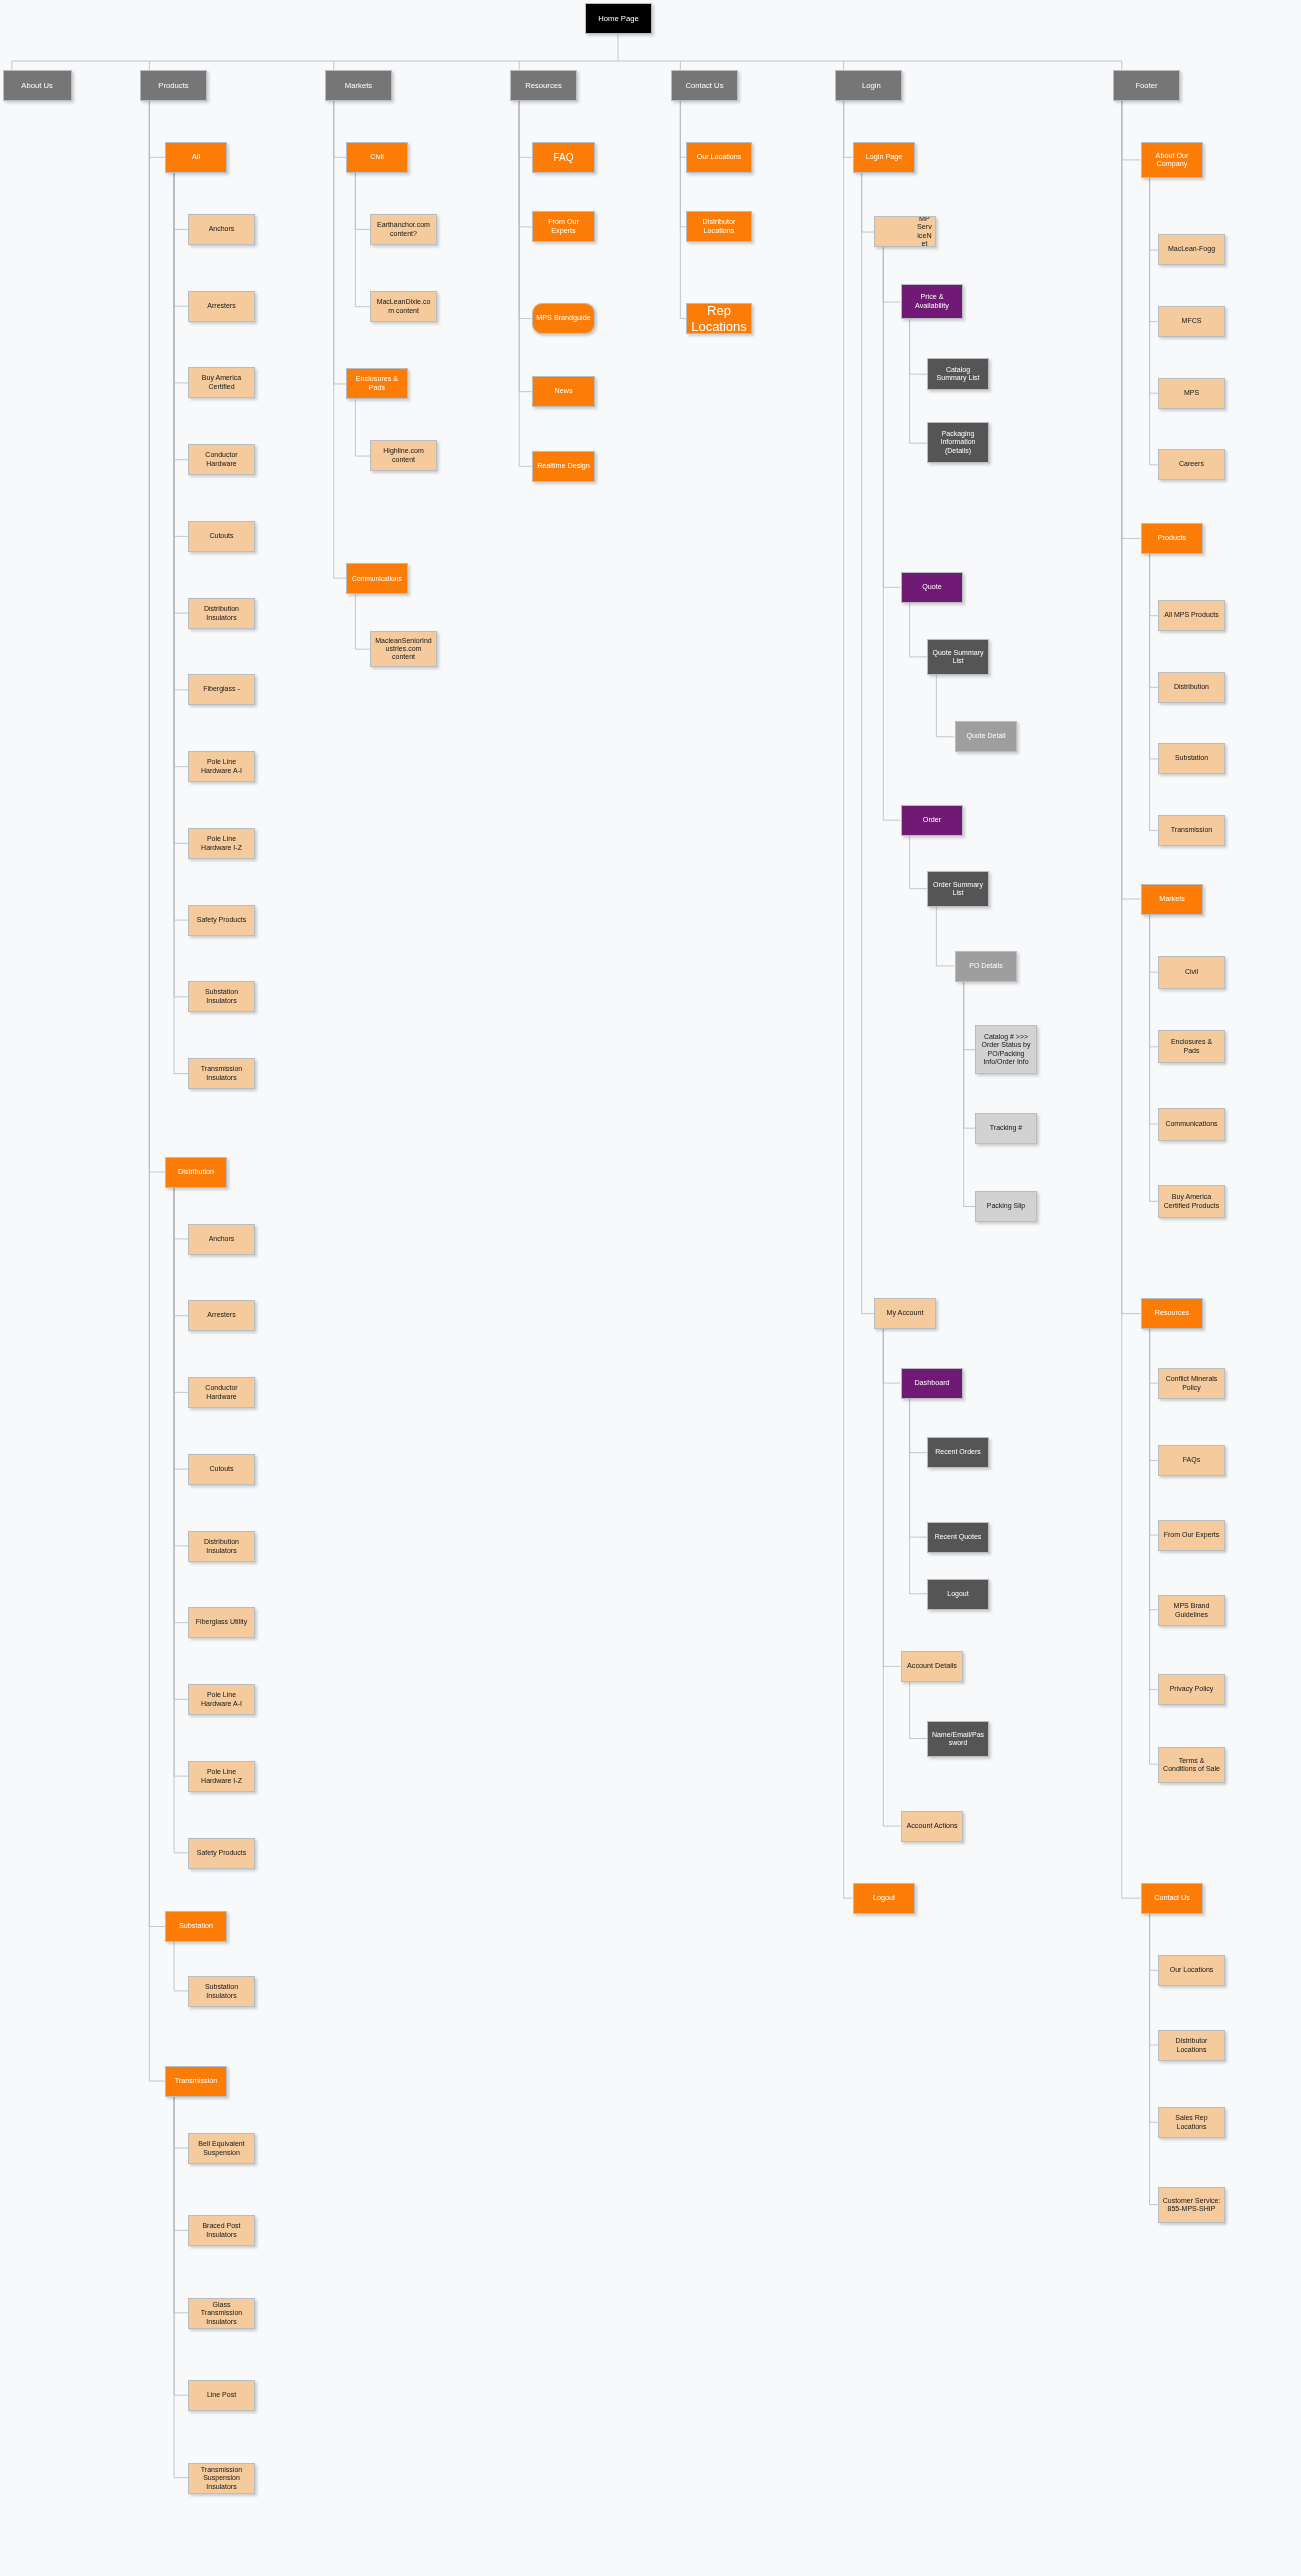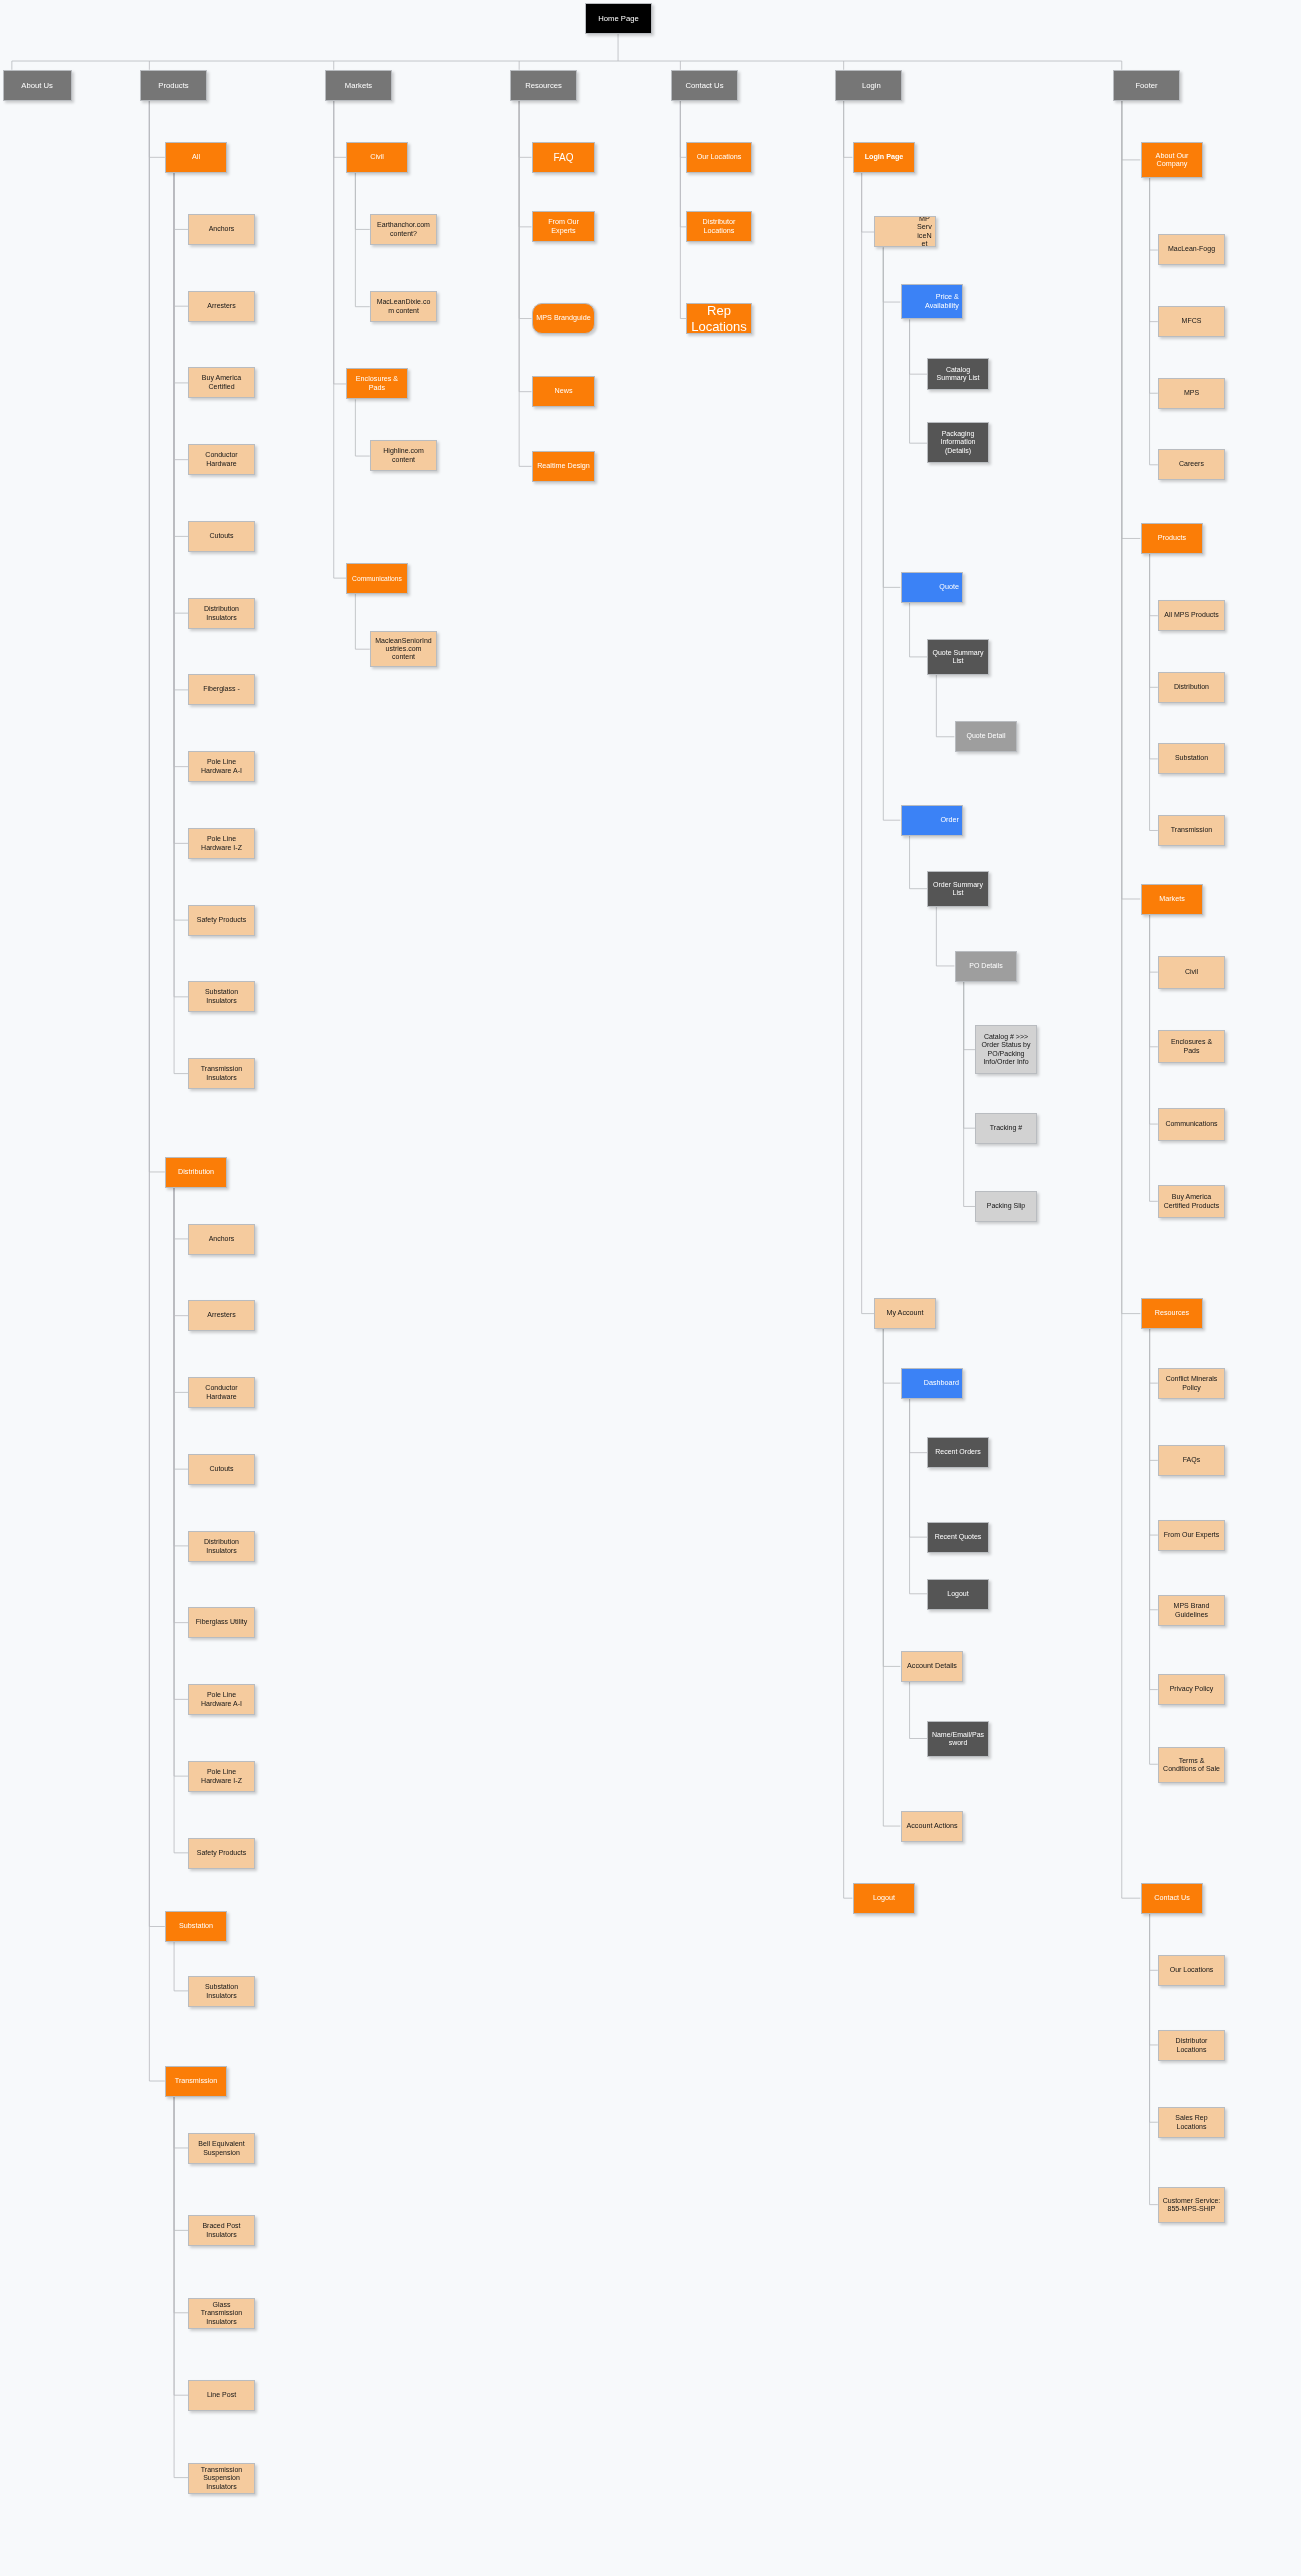--- a/index.html
+++ b/index.html
@@ -29,21 +29,21 @@
     display:block;
     width:100%;
     white-space:normal;
     word-break:break-word;
   }
   
   .c-root   {background:#000000;color:#ffffff;}
   .c-gray   {background:#767676;color:#ffffff;}
   .c-orange {background:#fb7d07;color:#ffffff;}
   .c-peach  {background:#f5cb9e;color:#141414;}
-  .c-red    {background:#3b82f6;color:#ffffff;text-align:right;}
+  .c-red    {background:#701a75;color:#ffffff;}
   .c-dgray  {background:#555555;color:#ffffff;}
   .c-mgray  {background:#9e9e9e;color:#ffffff;}
   .c-lgray  {background:#d2d2d2;color:#141414;}
 </style>
 </head>
 <body>
 
 <div id="canvas">
   <svg id="edges" xmlns="http://www.w3.org/2000/svg" viewBox="0 0 2526 5020" width="1301" height="2586">
       <line x1="1200" y1="65" x2="1200" y2="118" stroke="#b9bcc0" stroke-width="1.6"></line>
@@ -403,21 +403,21 @@
     </div>
     <div class="node c-orange" style="left: 686px; top: 142px; width: 66px; height: 31px; font-size: 7.2px;">
       <span class="lbl">Our Locations</span>
     </div>
     <div class="node c-orange" style="left: 686px; top: 211px; width: 66px; height: 31px; font-size: 7.2px;">
       <span class="lbl">Distributor Locations</span>
     </div>
     <div class="node c-orange" style="left: 686px; top: 303px; width: 66px; height: 31px; font-size: 13px;">
       <span class="lbl">Rep Locations</span>
     </div>
-    <div class="node c-orange" style="left: 853px; top: 142px; width: 62px; height: 31px; font-size: 7.2px; font-weight: bold;">
+    <div class="node c-orange" style="left: 853px; top: 142px; width: 62px; height: 31px; font-size: 7.2px;">
       <span class="lbl">Login Page</span>
     </div>
     <div class="node c-peach" style="left: 874px; top: 216px; width: 62px; height: 31px; font-size: 7.2px; padding-left: 42px;">
       <span class="lbl">MPServiceNet</span>
     </div>
     <div class="node c-red" style="left: 901px; top: 284px; width: 62px; height: 35px; font-size: 7.2px;">
       <span class="lbl">Price &amp; Availability</span>
     </div>
     <div class="node c-dgray" style="left: 927px; top: 358px; width: 62px; height: 32px; font-size: 7px;">
       <span class="lbl">Catalog Summary List</span>

